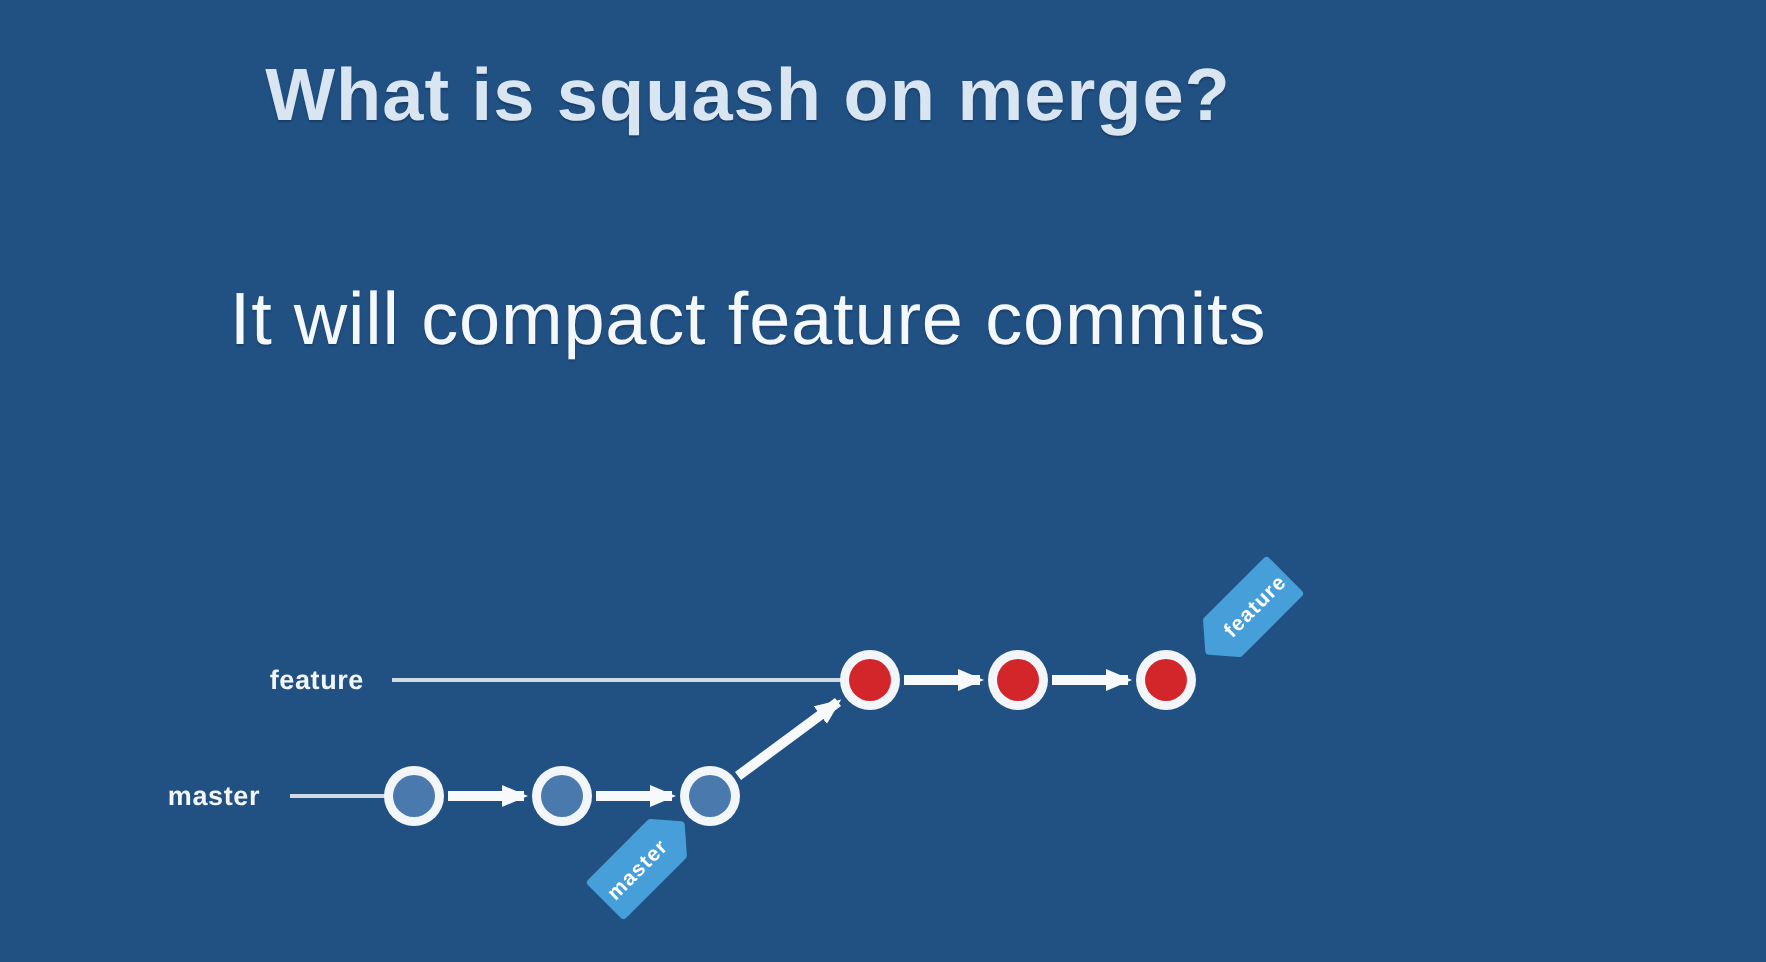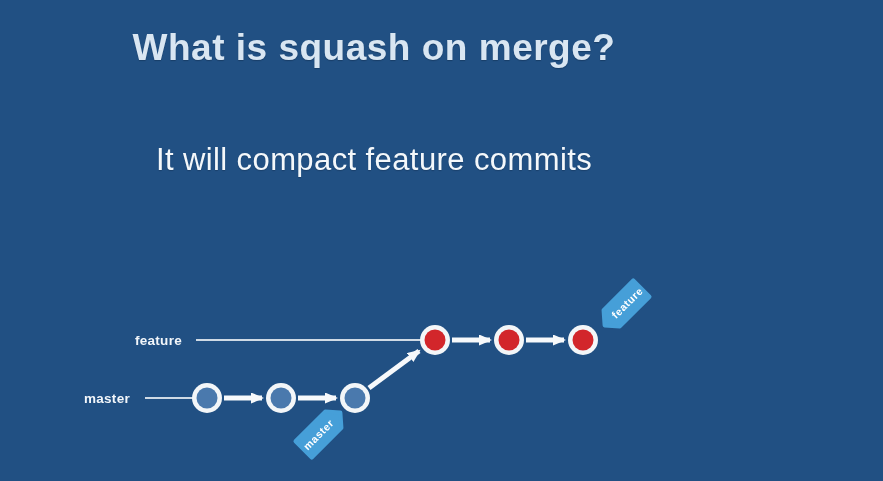--- a/index.html
+++ b/index.html
@@ -37,21 +37,21 @@
     letter-spacing: 0.5px;
     color: var(--title-text);
     text-shadow: 0 1px 1px rgba(10,30,55,0.35);
   }
   .subtitle {
     position: absolute;
     top: 134px;
     left: 0;
     width: 100%;
     text-align: center;
-    font-size: 31px;
+    font-size: 37px;
     font-weight: 400;
     line-height: 51px;
     letter-spacing: 0.4px;
     color: var(--subtitle-text);
     text-shadow: 0 1px 1px rgba(10,30,55,0.3);
   }
   .diagram-svg {
     position: absolute;
     inset: 0;
     width: 883px;

